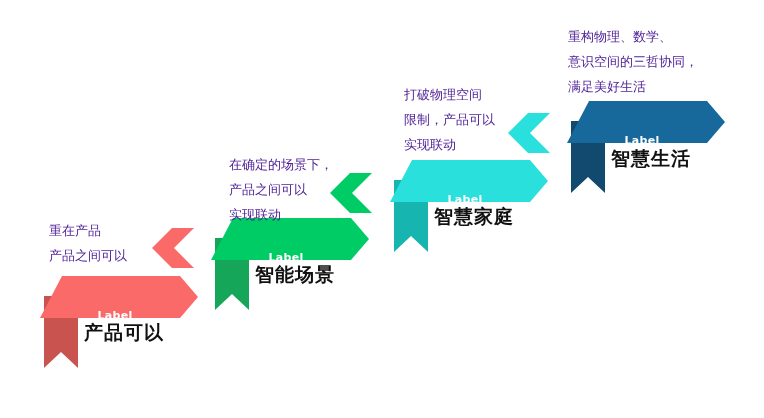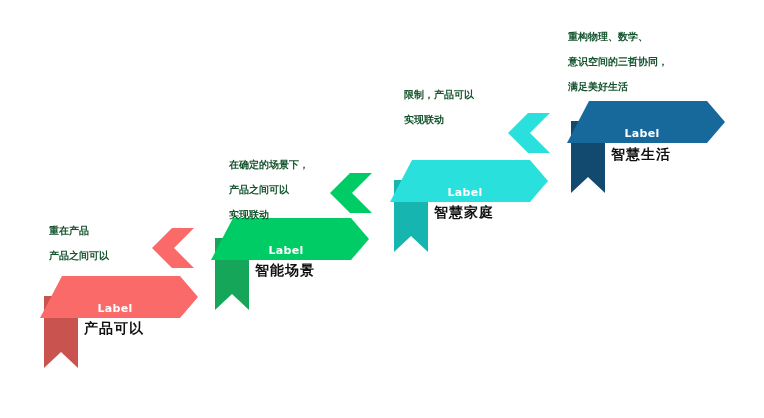--- a/index.html
+++ b/index.html
@@ -14,21 +14,21 @@
   .step{position:absolute;}
 
   
   .banner{
     position:absolute;
     width:158px;height:42px;
     clip-path:polygon(0 42px, 22px 0, 140px 0, 158px 21px, 140px 42px);
   }
   .banner-label{
     position:absolute;
-    left:0;top:5px;width:150px;height:54px;
+    left:0;top:12px;width:150px;height:54px;
     display:flex;align-items:center;justify-content:center;
     color:#ffffff;font-size:11px;font-weight:bold;
     letter-spacing:.3px;
     pointer-events:none;
   }
 
   
   .ribbon{
     position:absolute;
     width:34px;height:72px;
@@ -37,31 +37,31 @@
 
   
   .chevron{
     position:absolute;
     width:42px;height:40px;
     clip-path:polygon(42px 0, 22px 20px, 42px 40px, 20px 40px, 0 20px, 20px 0);
   }
 
   .caption{
     position:absolute;
-    font-size:10px;
+    font-size:13px;
     line-height:25px;
-    color:#14532d;
+    color:#4c1d95;
     white-space:nowrap;
-    font-weight:700;
+    font-weight:400;
   }
   .caption div{white-space:nowrap;}
 
   .title{
     position:absolute;
-    font-size:14px;
+    font-size:19px;
     font-weight:bold;
     color:#111111;
     white-space:nowrap;
     letter-spacing:1px;
   }
 </style>
 </head>
 <body style="background: rgb(255, 255, 255);">
 
 <div id="stage">
@@ -90,20 +90,21 @@
       </div>
       <div class="title" style="left: 255px; top: 262px;">智能场景</div>
     </div>
     <div class="step" style="left: 0px; top: 0px;">
       <div class="ribbon" style="left: 394px; top: 180px; width: 34px; height: 72px; background: rgb(23, 181, 176);"></div>
       <div class="banner" style="left: 390px; top: 160px; width: 158px; height: 42px; background: rgb(42, 224, 220);">
         <div class="banner-label">Label</div>
       </div>
       <div class="chevron" style="left: 508px; top: 113px; width: 42px; height: 40px; background: rgb(42, 224, 220);"></div>
       <div class="caption" style="left: 404px; top: 82px;">
+        <div>打破物理空间</div>
         <div>限制，产品可以</div>
         <div>实现联动</div>
       </div>
       <div class="title" style="left: 434px; top: 204px;">智慧家庭</div>
     </div>
     <div class="step" style="left: 0px; top: 0px;">
       <div class="ribbon" style="left: 571px; top: 121px; width: 34px; height: 72px; background: rgb(18, 73, 110);"></div>
       <div class="banner" style="left: 567px; top: 101px; width: 158px; height: 42px; background: rgb(23, 105, 155);">
         <div class="banner-label">Label</div>
       </div>

